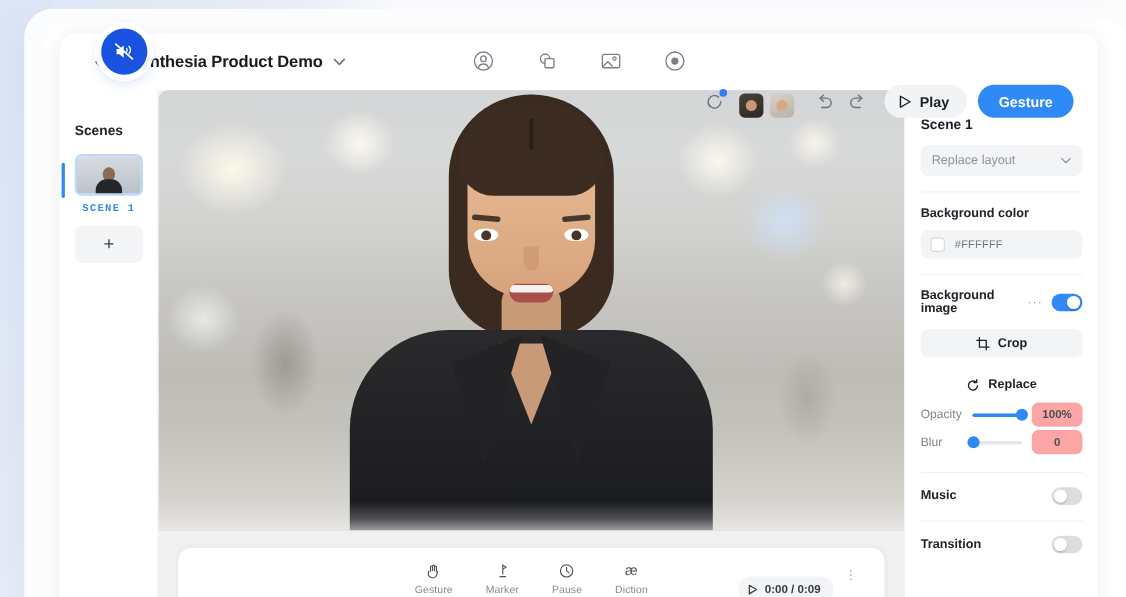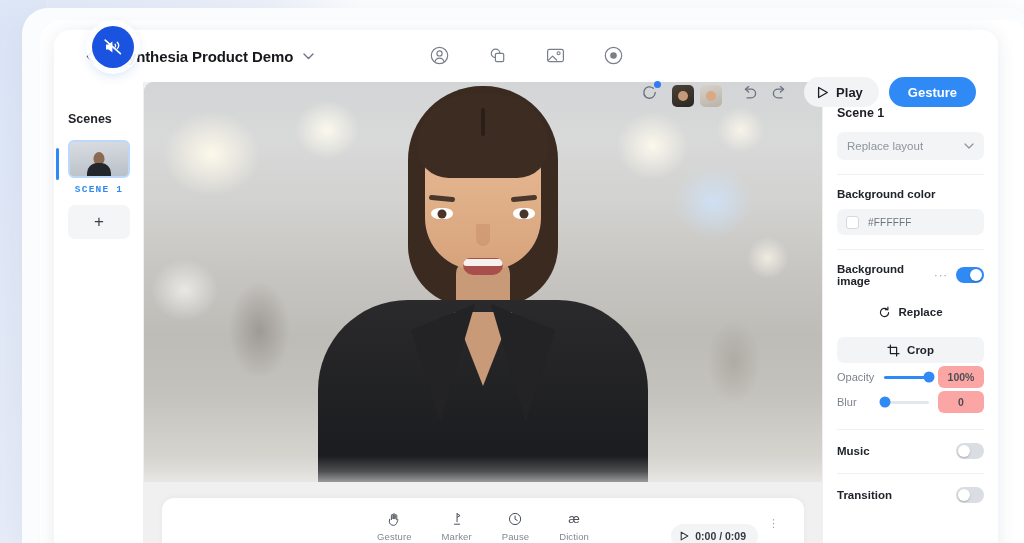--- a/index.html
+++ b/index.html
@@ -592,34 +592,34 @@
     <div class="rp-row">
       <span class="rp-label">Background image</span>
       <span class="rp-row-right">
         <span class="kebab">···</span>
         <span class="toggle on">
             <span class="knob"></span>
           </span>
       </span>
     </div>
 
+    <div class="rp-btn filled">
+      <svg width="13" height="13" viewBox="0 0 13 13" fill="none">
+        <path d="M3.4 1v8.6H12" stroke="#1e2228" stroke-width="1.2" stroke-linecap="round" stroke-linejoin="round"></path>
+        <path d="M1 3.4h8.6V12" stroke="#1e2228" stroke-width="1.2" stroke-linecap="round" stroke-linejoin="round"></path>
+      </svg>
+      <span>Crop</span>
+    </div>
+
     <div class="rp-btn plain">
       <svg width="13" height="13" viewBox="0 0 13 13" fill="none">
         <path d="M10.6 6.5a4.1 4.1 0 1 1-1.3-3" stroke="#1e2228" stroke-width="1.2" stroke-linecap="round"></path>
         <path d="M9.9 1.2v2.5H7.4" stroke="#1e2228" stroke-width="1.2" stroke-linecap="round" stroke-linejoin="round"></path>
       </svg>
       <span>Replace</span>
-    </div>
-
-    <div class="rp-btn filled">
-      <svg width="13" height="13" viewBox="0 0 13 13" fill="none">
-        <path d="M3.4 1v8.6H12" stroke="#1e2228" stroke-width="1.2" stroke-linecap="round" stroke-linejoin="round"></path>
-        <path d="M1 3.4h8.6V12" stroke="#1e2228" stroke-width="1.2" stroke-linecap="round" stroke-linejoin="round"></path>
-      </svg>
-      <span>Crop</span>
     </div>
 
     <div class="slider-row">
       <span class="sl-label">Opacity</span>
       <span class="track">
         <span class="fill" style="width:100%"></span>
         <span class="knob2" style="left:100%"></span>
       </span>
       <span class="num-box">100%</span>
     </div>

